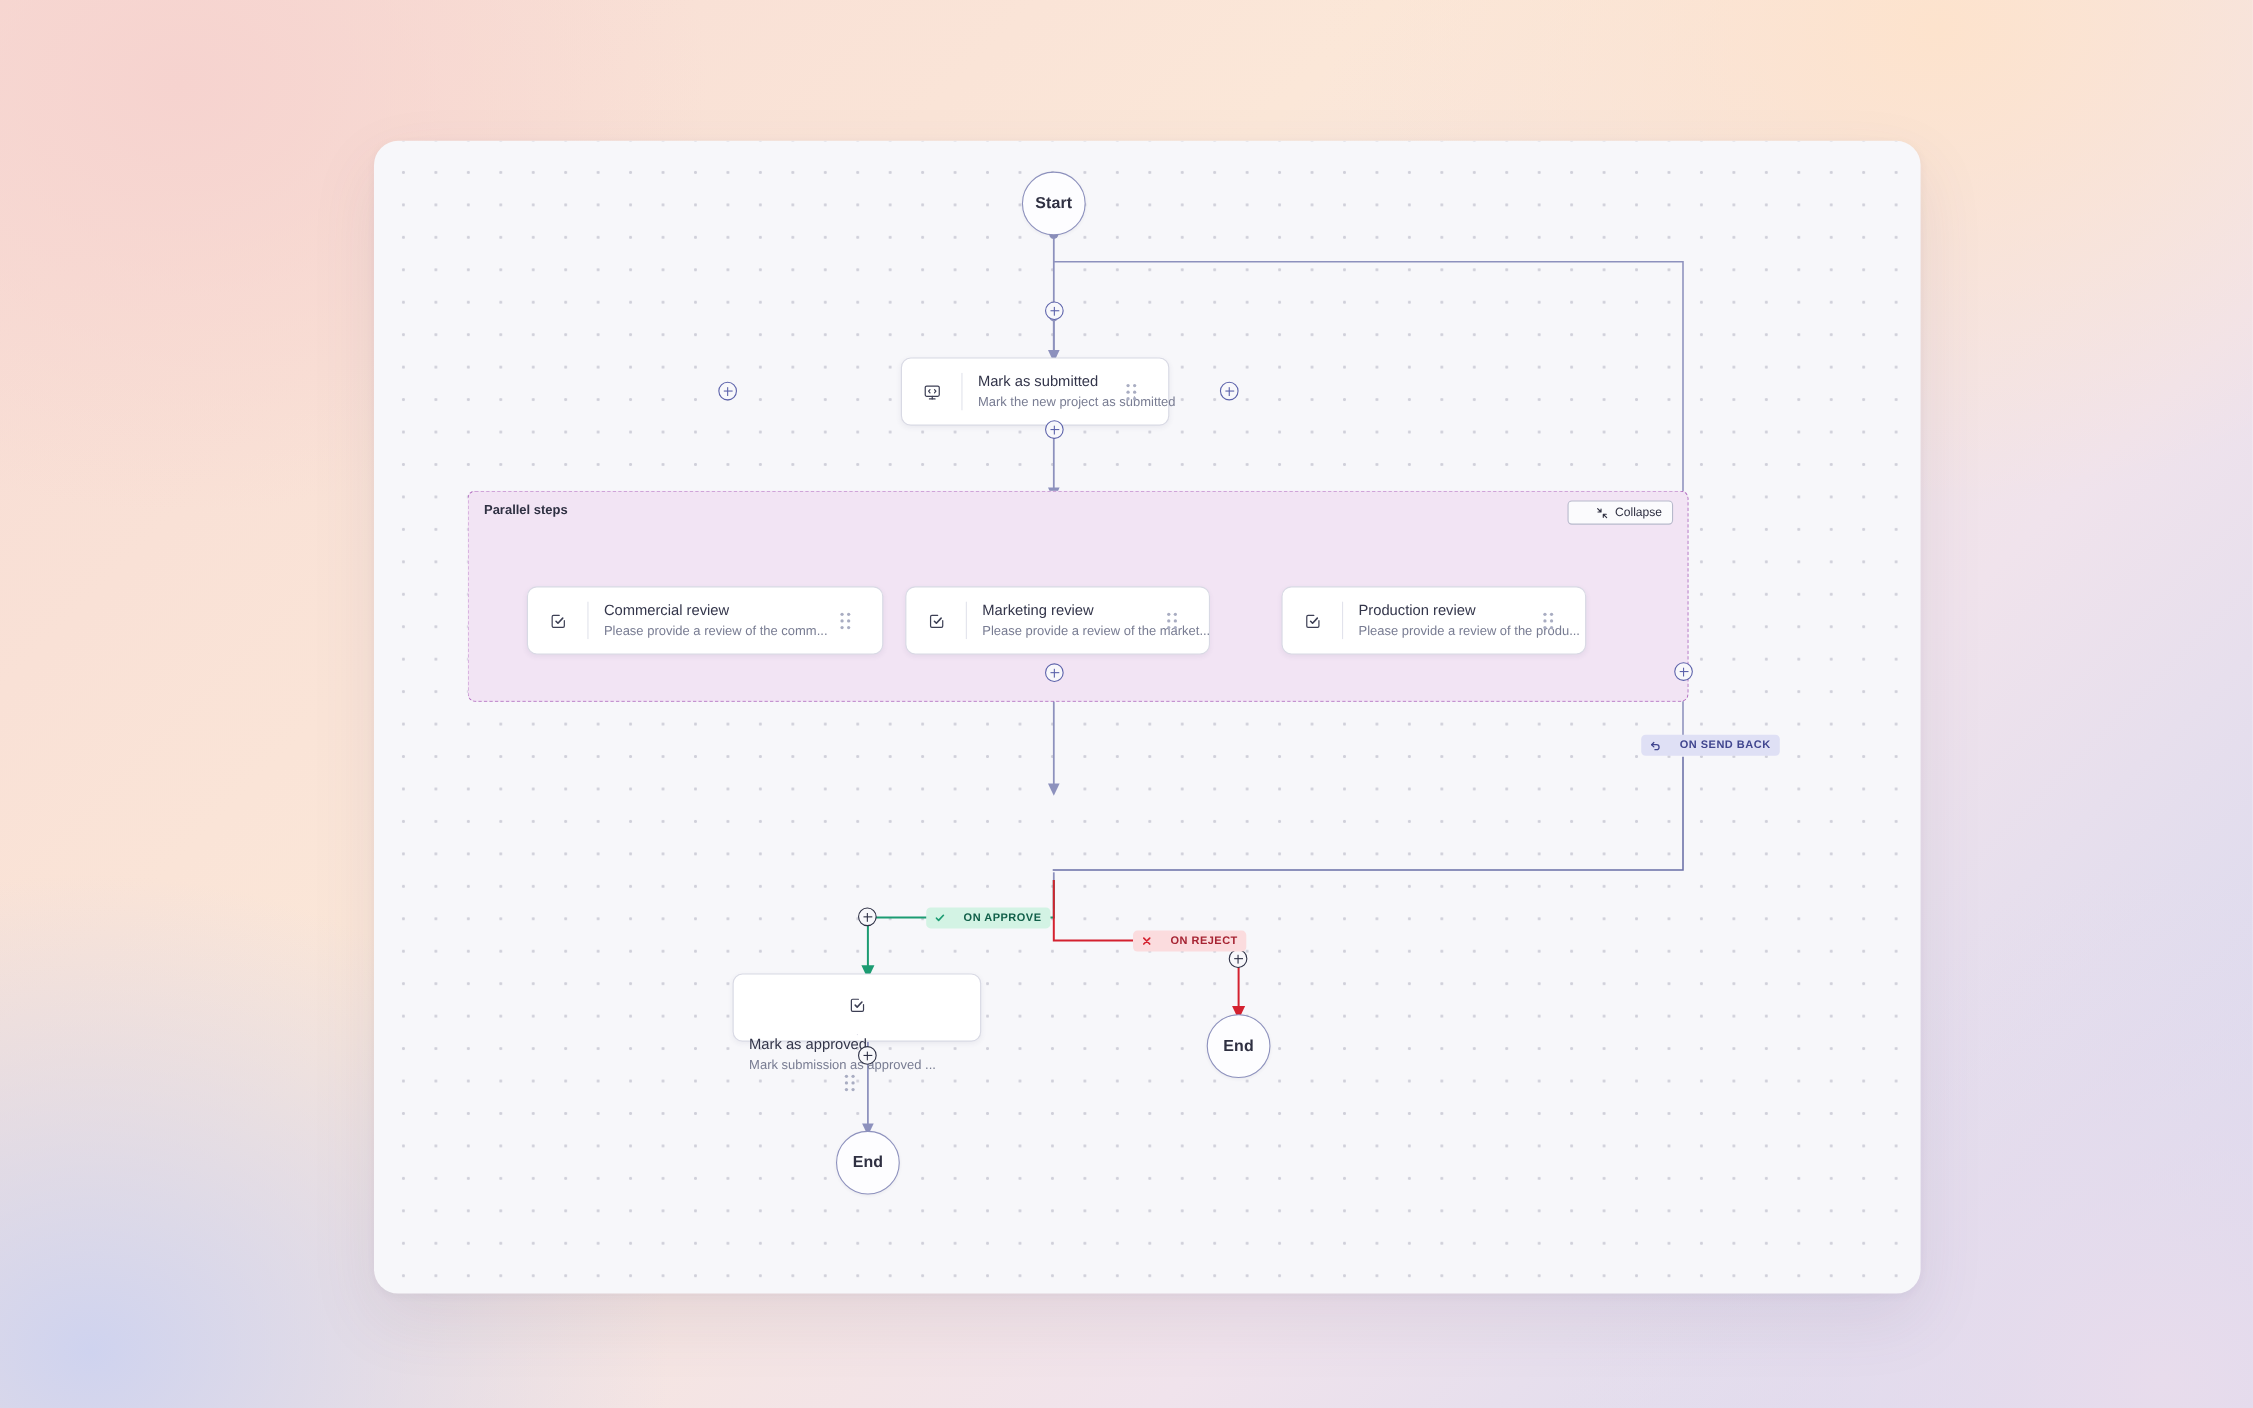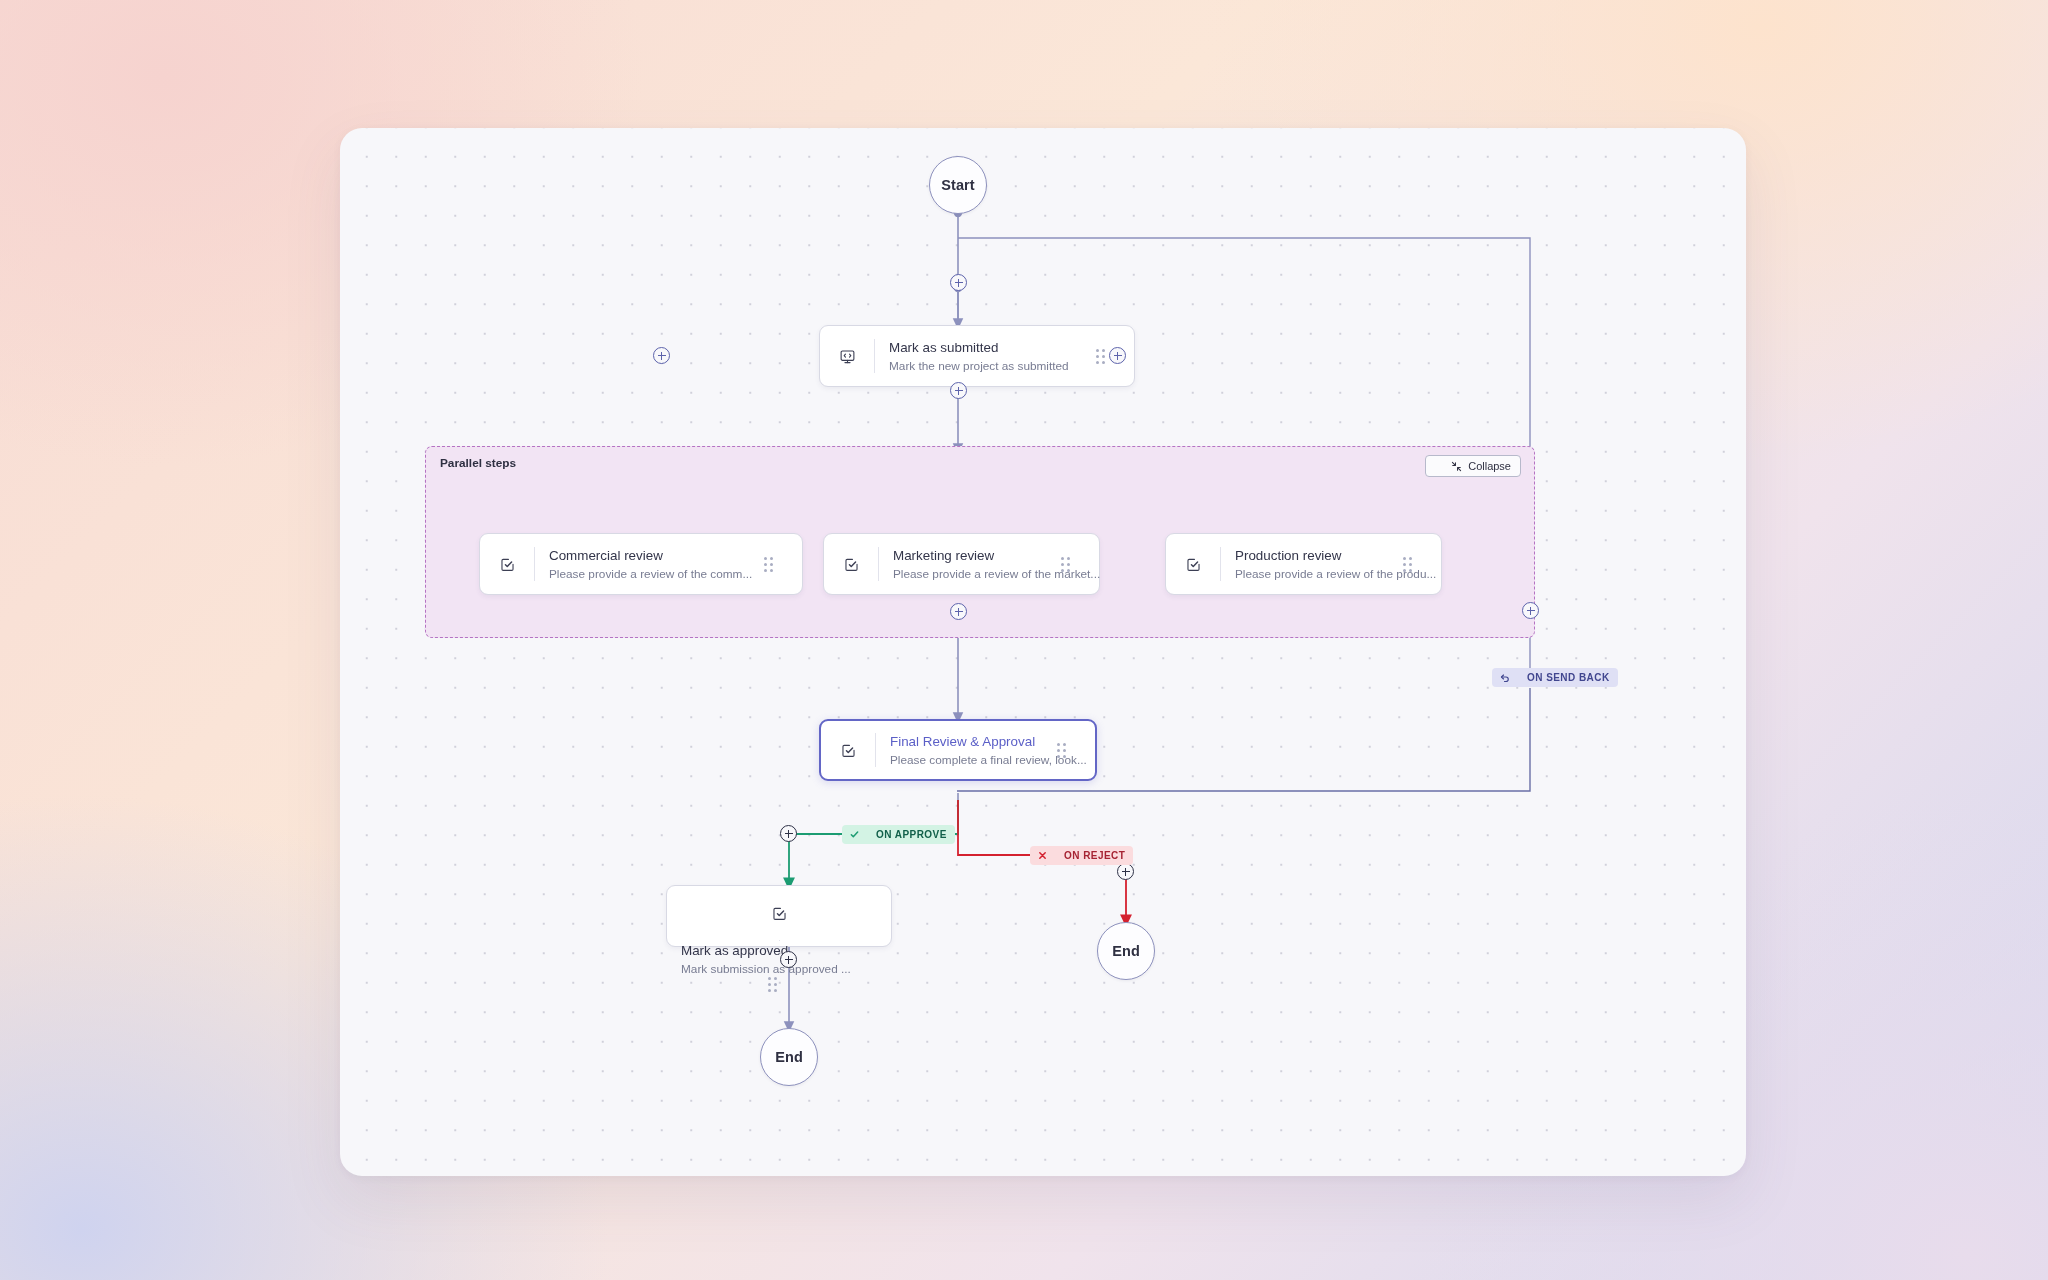--- a/index.html
+++ b/index.html
@@ -219,21 +219,21 @@
 
     <path d="M618 672 L618 727 L786 727 L786 794" stroke="#d4212f" stroke-width="1.8" fill="none" marker-end="url(#arrow-red)"></path>
 
     <path d="M449 819 L449 900" stroke="#8d91bd" stroke-width="1.6" fill="none" marker-end="url(#arrow-default)"></path>
   </svg>
 
   <div class="terminal-node" style="left:589px; top:28px;">
     <span>Start</span>
   </div>
 
-  <div class="step-card" style="left:479px; top:197px; width:316px;">
+  <div class="step-card" style="left:479px; top:197px; width:244px;">
     <span class="card-icon">
       <svg width="17" height="17" viewBox="0 0 20 20" fill="none" stroke="#3c3f54" stroke-width="1.3" stroke-linecap="round" stroke-linejoin="round">
         <rect x="2.5" y="3.5" width="15" height="11" rx="1.6"></rect>
         <path d="M7 17.2 h6"></path>
         <path d="M10 14.5 v2.7"></path>
         <path d="M7.6 7.3 L6.1 9 L7.6 10.7 M12.4 7.3 L13.9 9 L12.4 10.7"></path>
       </svg>
     </span>
     <span class="card-divider"></span>
     <span class="card-text">
@@ -315,41 +315,20 @@
     <span class="drag-handle">
       <i></i>
         <i></i>
         <i></i>
         <i></i>
         <i></i>
         <i></i>
     </span>
   </div>
 
-  <div class="step-card selected" style="left:479px; top:591px; width:278px;">
-    <span class="card-icon">
-      <svg width="17" height="17" viewBox="0 0 20 20" fill="none" stroke="#3c3f54" stroke-width="1.3" stroke-linecap="round" stroke-linejoin="round">
-        <path d="M16.5 9.7 V15.5 a1.4 1.4 0 0 1-1.4 1.4 H4.9 A1.4 1.4 0 0 1 3.5 15.5 V5.4 A1.4 1.4 0 0 1 4.9 4 h6.2"></path>
-        <path d="M7.6 10.3 l2.1 2.1 l5.1 -5.4" stroke-width="1.7"></path>
-      </svg>
-    </span>
-    <span class="card-divider"></span>
-    <span class="card-text">
-      <span class="card-title">Final Review &amp; Approval</span>
-      <span class="card-sub">Please complete a final review, look...</span>
-    </span>
-    <span class="drag-handle">
-      <i></i>
-        <i></i>
-        <i></i>
-        <i></i>
-        <i></i>
-        <i></i>
-    </span>
-  </div>
 
   <div class="step-card" style="left:326px; top:757px; width:226px;flex-direction:column;">
     <span class="card-icon">
       <svg width="17" height="17" viewBox="0 0 20 20" fill="none" stroke="#3c3f54" stroke-width="1.3" stroke-linecap="round" stroke-linejoin="round">
         <path d="M16.5 9.7 V15.5 a1.4 1.4 0 0 1-1.4 1.4 H4.9 A1.4 1.4 0 0 1 3.5 15.5 V5.4 A1.4 1.4 0 0 1 4.9 4 h6.2"></path>
         <path d="M7.6 10.3 l2.1 2.1 l5.1 -5.4" stroke-width="1.7"></path>
       </svg>
     </span>
     <span class="card-divider"></span>
     <span class="card-text">

